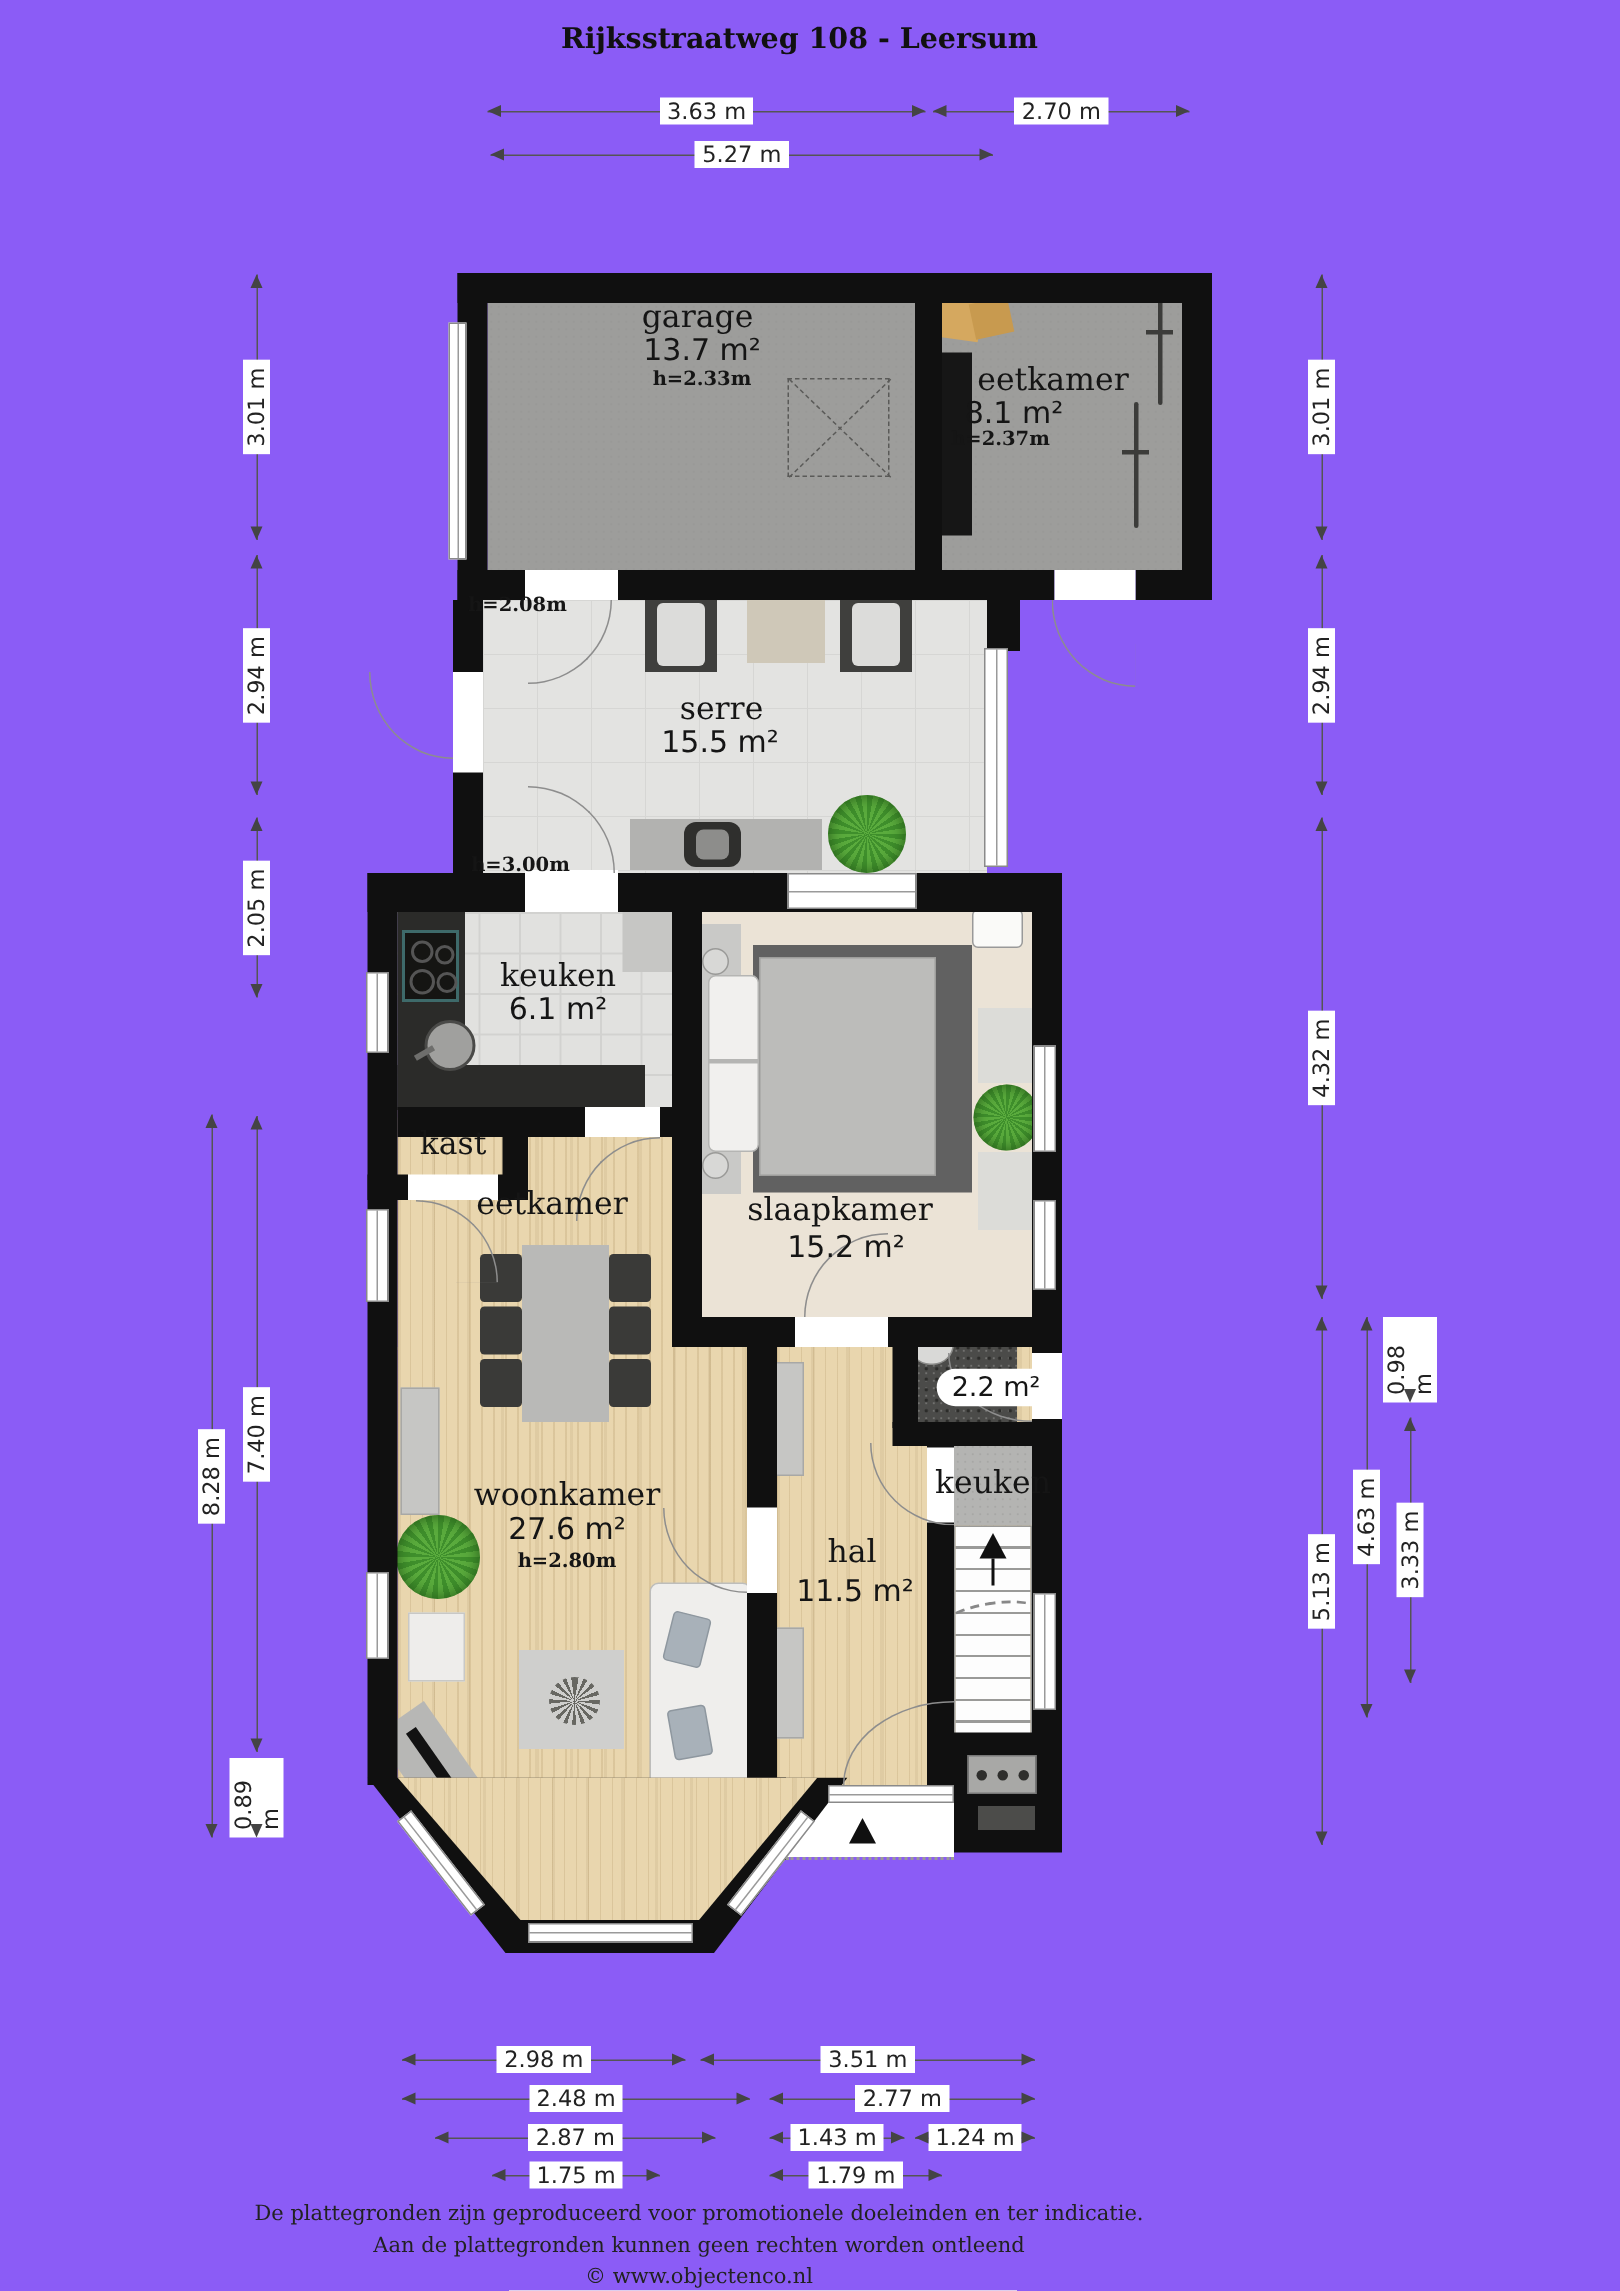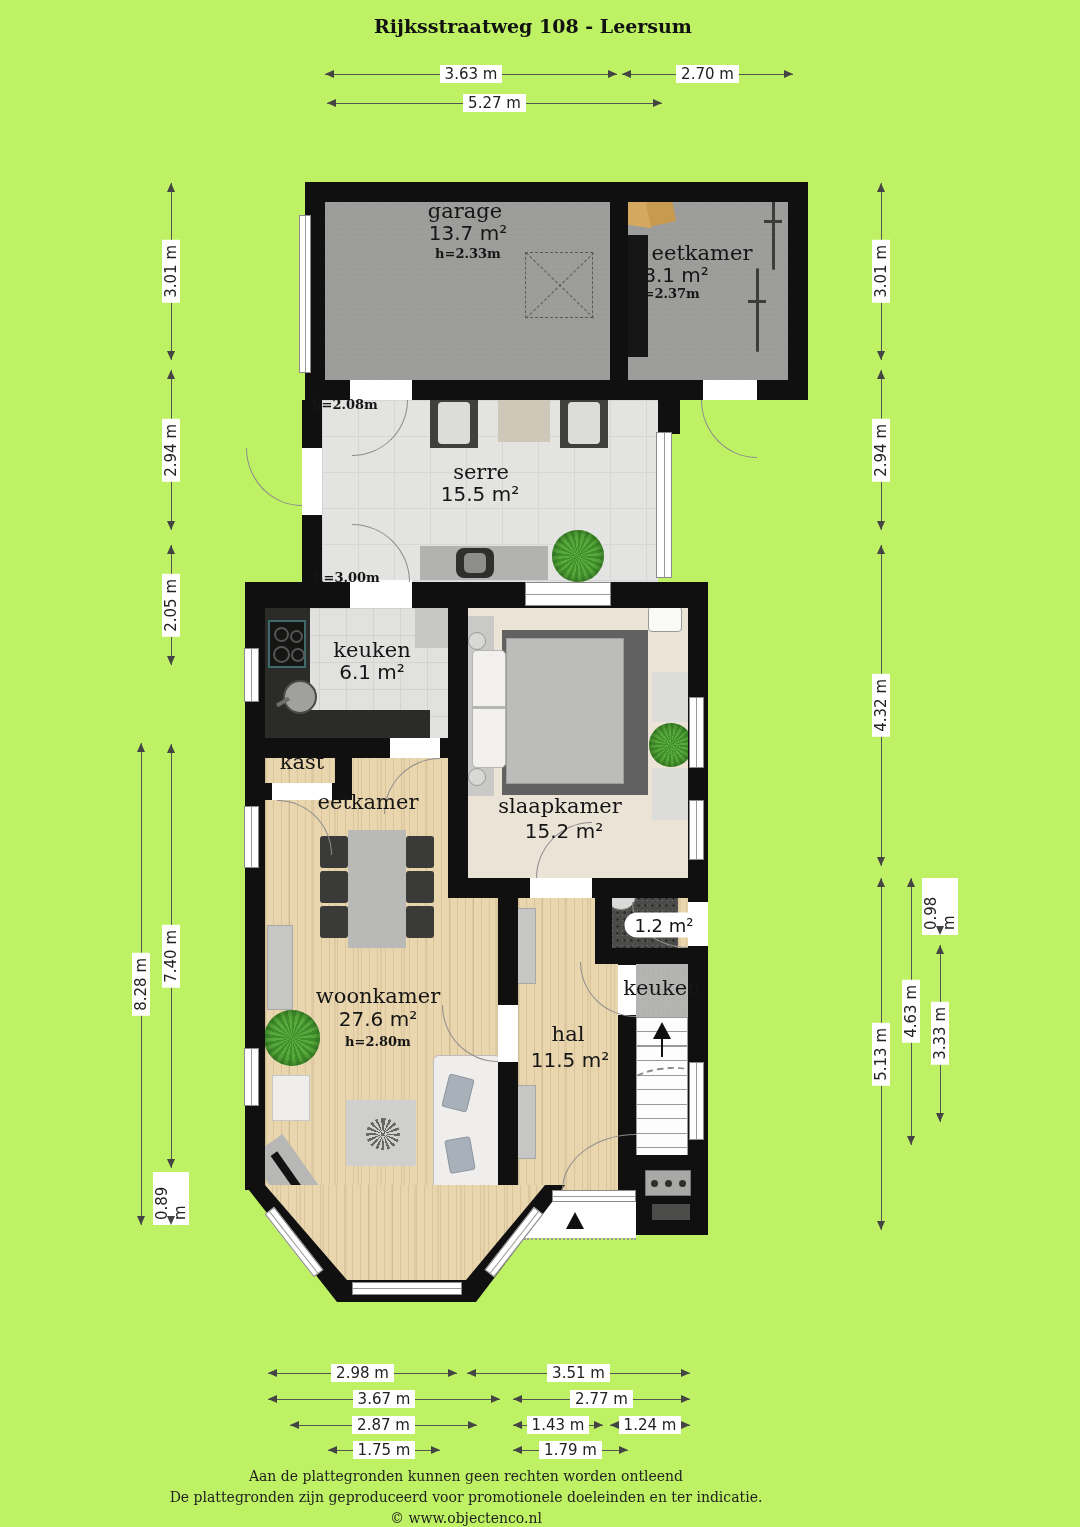--- a/index.html
+++ b/index.html
@@ -1,16 +1,16 @@
 <!DOCTYPE html>
 <html><head>
 <meta charset="utf-8">
 <style>
   html,body{margin:0;padding:0;background:#fff;}
-  .canvas{position:relative;width:1080px;height:1527px;background:#bef264;overflow:hidden;
+  .canvas{position:relative;width:1080px;height:1527px;background:#8b5cf6;overflow:hidden;
           font-family:"DejaVu Serif","Liberation Serif",serif;}
   .abs{position:absolute;}
   
   .title{left:233px;top:14px;width:600px;text-align:center;font-weight:bold;color:#111;}
   .title .l1{font-size:19px;line-height:24px;}
   .title .l2{font-size:18px;line-height:22px;}
   .footer{left:166px;top:1466px;width:600px;text-align:center;font-size:14px;line-height:21px;color:#222;}
   .lbl{position:absolute;transform:translate(-50%,-50%);white-space:nowrap;color:#151515;}
   .room-name{font-size:21px;}
   .room-area{font-family:"DejaVu Sans","Liberation Sans",sans-serif;font-size:20px;}
@@ -124,21 +124,21 @@
       <span class="dlbl">3.33 m</span>
     </div>
 
   <div class="dim dim-h" style="left:268px;top:1365px;width:189px">
       <span class="dlbl">2.98 m</span>
     </div>
   <div class="dim dim-h" style="left:467px;top:1365px;width:223px">
       <span class="dlbl">3.51 m</span>
     </div>
   <div class="dim dim-h" style="left:268px;top:1391px;width:232px">
-      <span class="dlbl">3.67 m</span>
+      <span class="dlbl">2.48 m</span>
     </div>
   <div class="dim dim-h" style="left:513px;top:1391px;width:177px">
       <span class="dlbl">2.77 m</span>
     </div>
   <div class="dim dim-h" style="left:290px;top:1417px;width:187px">
       <span class="dlbl">2.87 m</span>
     </div>
   <div class="dim dim-h" style="left:513px;top:1417px;width:90px">
       <span class="dlbl">1.43 m</span>
     </div>
@@ -332,23 +332,23 @@
   <div class="lbl room-h" style="left:347px;top:577px">h=3.00m</div>
   <div class="lbl room-name" style="left:372px;top:650px">keuken</div>
   <div class="lbl room-area" style="left:372px;top:672px">6.1 m²</div>
   <div class="lbl room-name" style="left:302px;top:762px">kast</div>
   <div class="lbl room-name" style="left:560px;top:806px">slaapkamer</div>
   <div class="lbl room-area" style="left:564px;top:831px">15.2 m²</div>
   <div class="lbl room-name" style="left:368px;top:802px">eetkamer</div>
   <div class="lbl room-name" style="left:378px;top:996px">woonkamer</div>
   <div class="lbl room-area" style="left:378px;top:1019px">27.6 m²</div>
   <div class="lbl room-h" style="left:378px;top:1041px">h=2.80m</div>
-  <div class="lbl room-area capsule" style="left:664px;top:925px;font-size:18px">1.2 m²</div>
+  <div class="lbl room-area capsule" style="left:664px;top:925px;font-size:18px">2.2 m²</div>
   <div class="lbl room-name" style="left:662px;top:988px">keuken</div>
   <div class="lbl room-name" style="left:568px;top:1034px">hal</div>
   <div class="lbl room-area" style="left:570px;top:1060px">11.5 m²</div>
 
   <div class="abs footer">
+    <div>De plattegronden zijn geproduceerd voor promotionele doeleinden en ter indicatie.</div>
     <div>Aan de plattegronden kunnen geen rechten worden ontleend</div>
-    <div>De plattegronden zijn geproduceerd voor promotionele doeleinden en ter indicatie.</div>
     <div>© www.objectenco.nl</div>
   </div>
 </div>
 
 </body></html>

